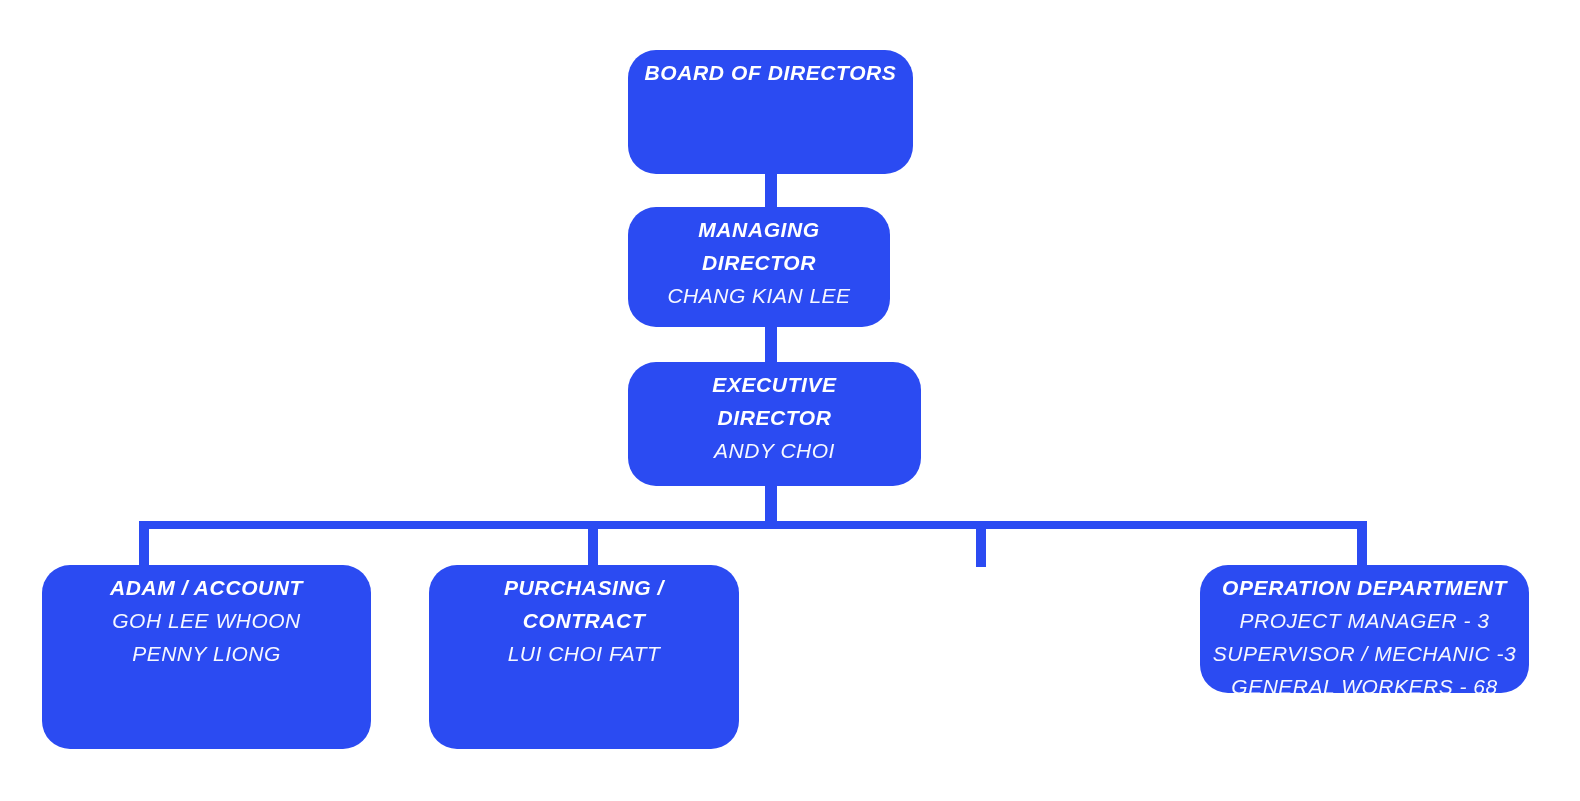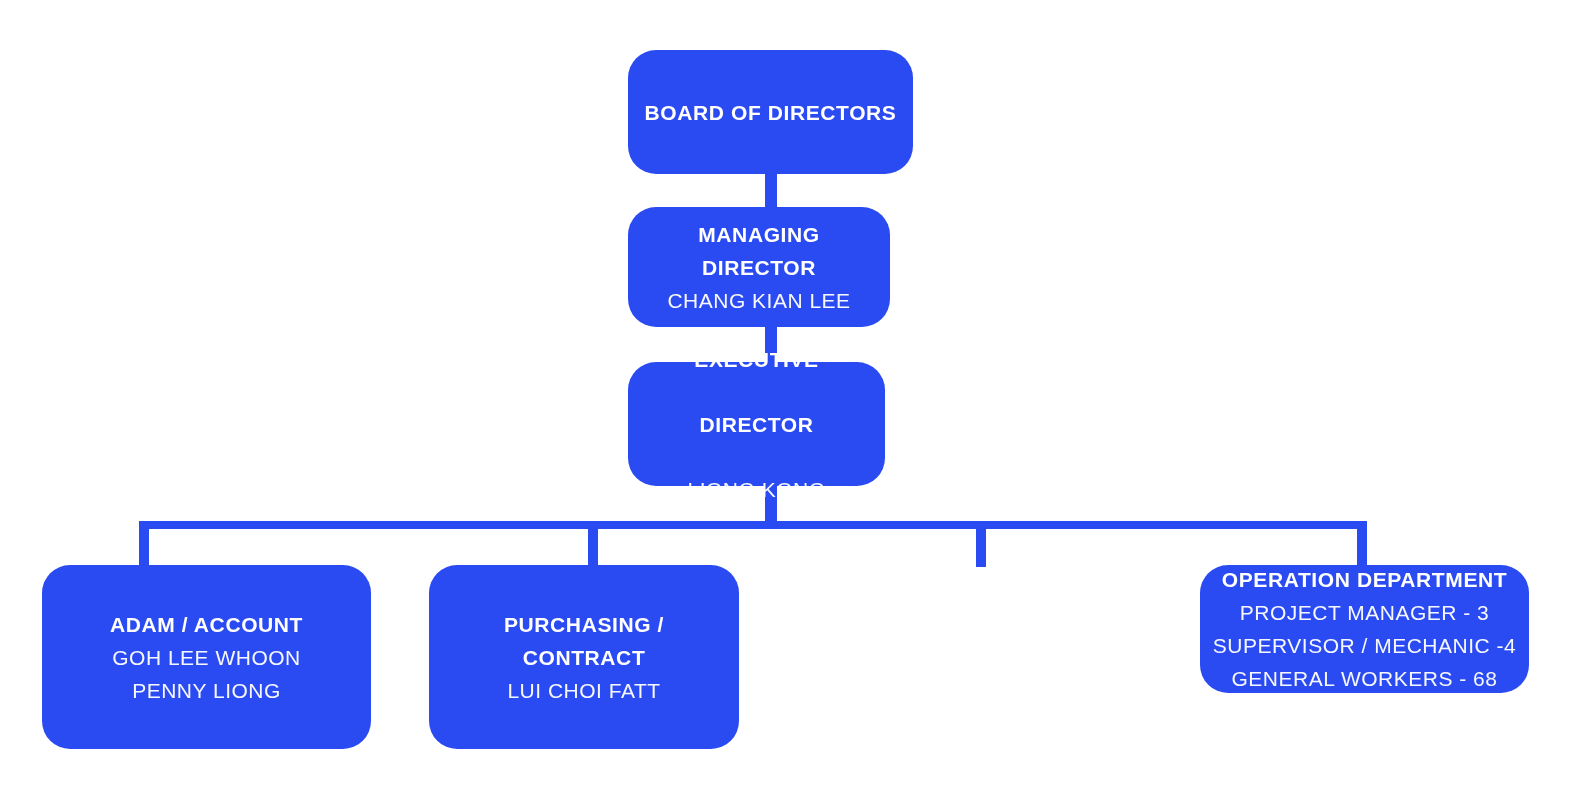--- a/index.html
+++ b/index.html
@@ -20,24 +20,25 @@
     overflow: hidden;
   }
   .node {
     position: absolute;
     background: var(--accent);
     border-radius: 28px;
     color: var(--text-on-accent);
     display: flex;
     flex-direction: column;
     align-items: center;
-    justify-content: center;
+    justify-content: flex-start;
     text-align: center;
     padding: 6px 16px;
     z-index: 2;
+    font-style: italic;
   }
   .node-title {
     font-weight: bold;
     font-size: 21px;
     line-height: 33px;
     letter-spacing: 0.6px;
     white-space: nowrap;
   }
   .node-member {
     font-weight: normal;
@@ -48,21 +49,21 @@
     color: rgba(255,255,255,0.96);
   }
   .connector {
     position: absolute;
     background: var(--accent);
     z-index: 1;
   }
   
   .node-board   { left: 628px; top: 50px;  width: 285px; height: 124px; }
   .node-md      { left: 628px; top: 207px; width: 262px; height: 120px; }
-  .node-ed      { left: 628px; top: 362px; width: 257px; height: 124px; gap: 32px; }
+  .node-ed      { left: 628px; top: 362px; width: 293px; height: 124px; }
   .node-dept-0  { left: 42px;   top: 565px; width: 329px; height: 184px; }
   .node-dept-1  { left: 429px;  top: 565px; width: 310px; height: 184px; }
   .node-dept-2  { left: 817px;  top: 565px; width: 327px; height: 184px; }
   .node-dept-3  { left: 1200px; top: 565px; width: 329px; height: 128px; }
   
   .conn-v-board-md { left: 765px; top: 172px; width: 12px; height: 37px; }
   .conn-v-md-ed    { left: 765px; top: 325px; width: 12px; height: 39px; }
   .conn-v-ed-rail  { left: 765px; top: 484px; width: 12px; height: 41px; }
   .conn-rail       { left: 139px; top: 521px; width: 1228px; height: 8px; }
   .conn-stub-0     { left: 139px;  top: 527px; width: 10px; height: 40px; }
@@ -90,36 +91,36 @@
 
   <div class="node node-md">
     <div class="node-title">MANAGING</div>
     <div class="node-title">DIRECTOR</div>
     <div class="node-member">CHANG KIAN LEE</div>
   </div>
 
   <div class="node node-ed">
     <div class="node-title">EXECUTIVE</div>
     <div class="node-title">DIRECTOR</div>
-    <div class="node-member">LIONG KONG</div>
+    <div class="node-member">ANDY CHOI</div>
   </div>
 
   <div class="node node-dept-0">
     <div class="node-title">ADAM / ACCOUNT</div>
     <div class="node-member">GOH LEE WHOON</div>
     <div class="node-member">PENNY LIONG</div>
   </div>
 
   <div class="node node-dept-1">
     <div class="node-title">PURCHASING /</div>
     <div class="node-title">CONTRACT</div>
     <div class="node-member">LUI CHOI FATT</div>
   </div>
 
 
   <div class="node node-dept-3">
     <div class="node-title">OPERATION DEPARTMENT</div>
     <div class="node-member">PROJECT MANAGER - 3</div>
-    <div class="node-member">SUPERVISOR / MECHANIC -4</div>
+    <div class="node-member">SUPERVISOR / MECHANIC -3</div>
     <div class="node-member">GENERAL WORKERS - 68</div>
   </div>
 
 </div>
 
 </body></html>

